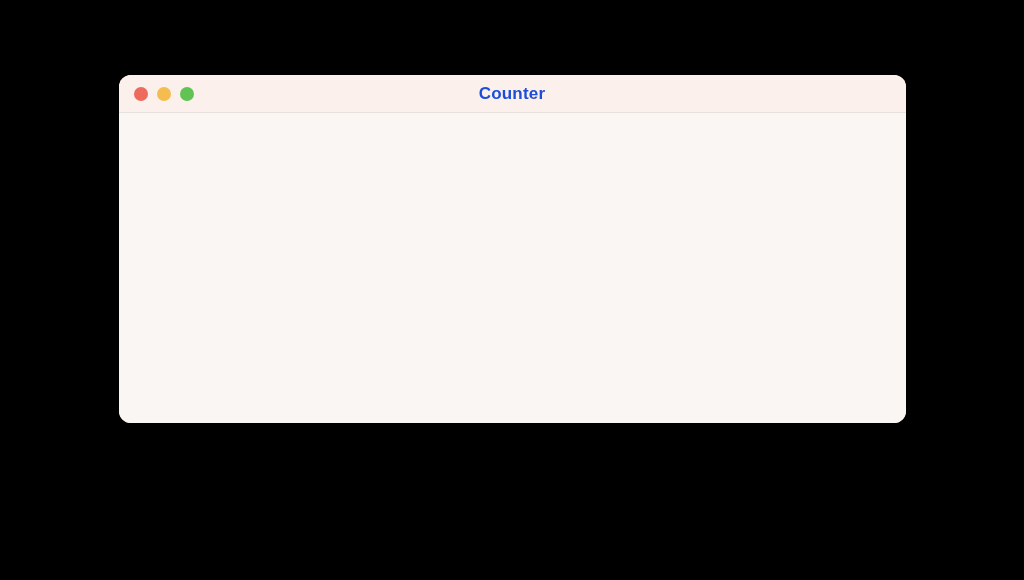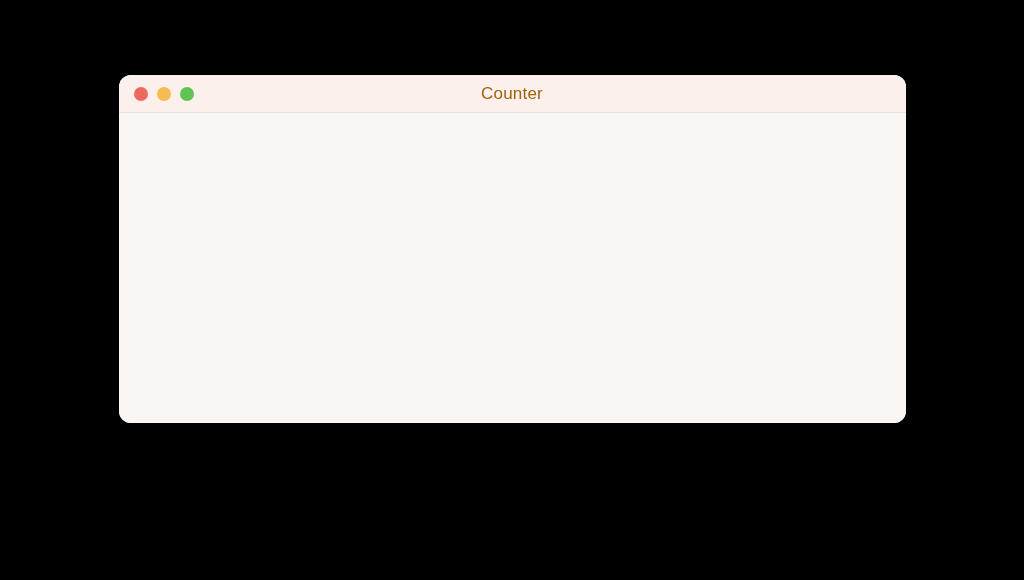--- a/index.html
+++ b/index.html
@@ -45,23 +45,23 @@
       width: 14px;
       height: 14px;
       border-radius: 50%;
     }
     .tl.close { background: #ec6a5e; }
     .tl.min   { background: #f5bd4f; }
     .tl.max   { background: #61c354; }
     .title {
       flex: 1;
       text-align: center;
-      font-weight: 400;
+      font-weight: 700;
       font-size: 17px;
-      color: #a16207;
+      color: #1d4ed8;
       letter-spacing: 0.2px;
     }
     .content {
       height: 310px;
       background: #faf6f3;
     }
   </style>
 </head>
 <body>
 

